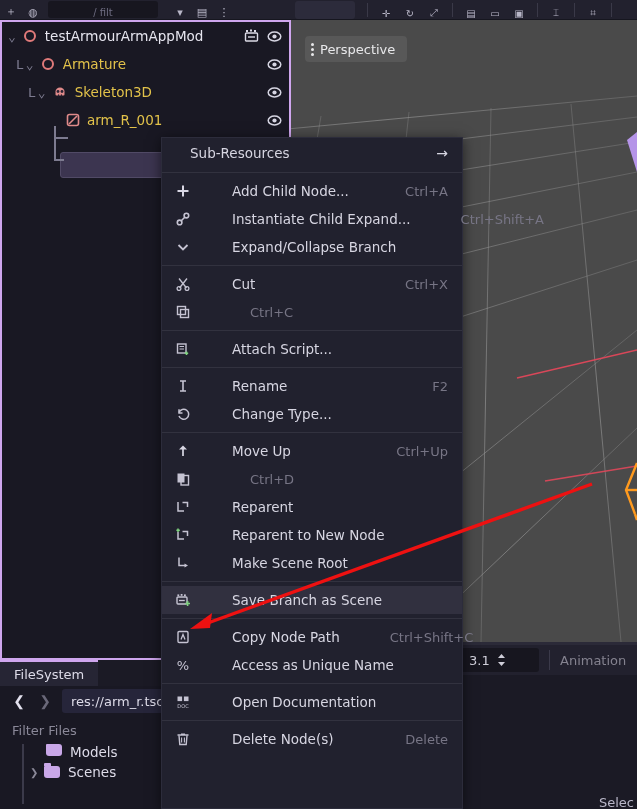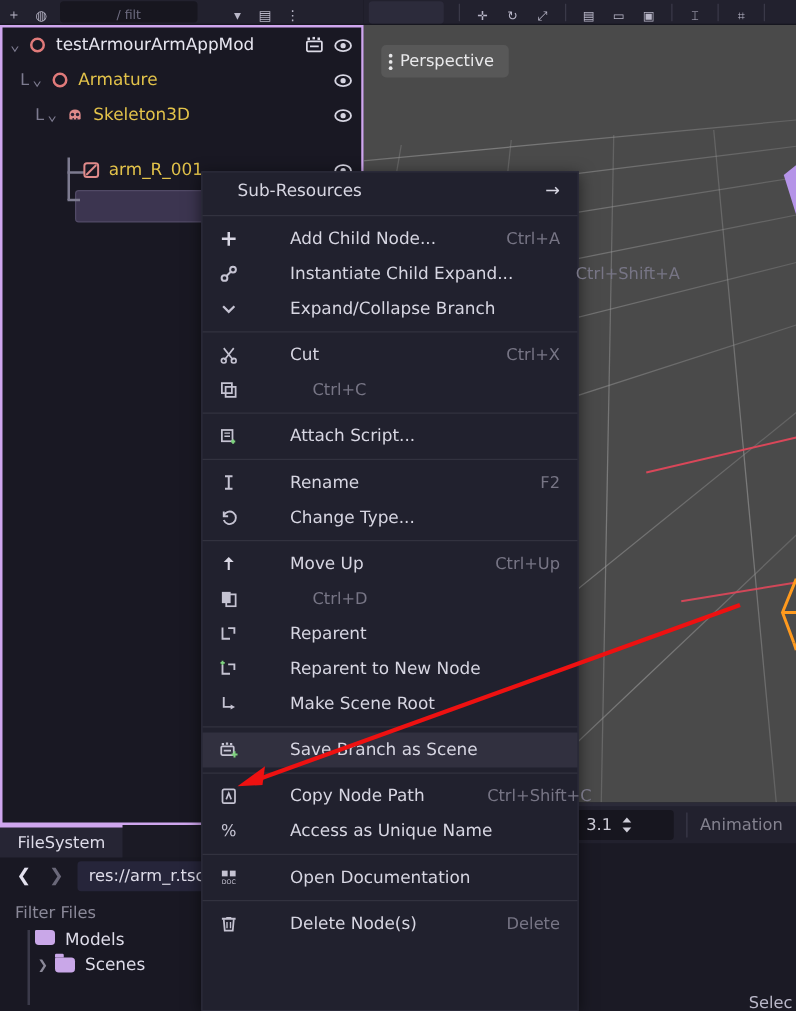--- a/index.html
+++ b/index.html
@@ -16,21 +16,21 @@
   
   .toolbar-left {
     position:absolute; left:0; top:0; width:291px; height:20px;
     background:#22212e; border-bottom:1px solid #16161f;
     display:flex; align-items:center; overflow:hidden;
   }
   .tb-icon { width:22px; height:18px; display:flex; align-items:flex-end;
     justify-content:center; color:#b9b7c8; font-size:11px; flex:none; }
   .tb-search {
     height:17px; width:110px; background:#17161f; border-radius:3px;
-    margin-left:4px; margin-right:21px; display:flex; align-items:flex-end;
+    margin-left:4px; margin-right:11px; display:flex; align-items:flex-end;
     justify-content:center; color:#6f6d82; font-size:10px; overflow:hidden;
   }
   .toolbar-right {
     position:absolute; left:291px; top:0; width:346px; height:20px;
     background:#22212e; border-bottom:1px solid #16161f;
     display:flex; align-items:flex-end; overflow:hidden;
   }
   .tb-sel { width:60px; height:18px; background:#2c2b3b; border-radius:3px;
     margin:0 6px 0 4px; flex:none; }
   .tb-sep { width:1px; height:14px; background:#3a3948; margin:0 6px 2px 6px; flex:none; }
@@ -270,21 +270,21 @@
       <span class="node-label label-yellow">Skeleton3D</span>
       <span class="row-spacer"></span>
       <span class="eye">
         <svg width="15" height="15" viewBox="0 0 15 15">
           <ellipse cx="7.5" cy="7.5" rx="6.3" ry="4.4" fill="none" stroke="#d6d5e2" stroke-width="1.5"></ellipse>
           <circle cx="7.5" cy="7.5" r="2.1" fill="#d6d5e2"></circle>
         </svg>
       </span>
     </div>
 
-    <div class="tree-row" style="padding-left:62px;margin-top:16px;">
+    <div class="tree-row" style="padding-left:62px;">
       <span class="node-icon">
         <svg width="14" height="14" viewBox="0 0 14 14">
           <rect x="1.5" y="1.5" width="11" height="11" rx="2" fill="none" stroke="#e08a8a" stroke-width="1.6"></rect>
           <path d="M3 11 L11 3" stroke="#e08a8a" stroke-width="1.6"></path>
         </svg>
       </span>
       <span class="node-label label-yellow">arm_R_001</span>
       <span class="row-spacer"></span>
       <span class="eye">
         <svg width="15" height="15" viewBox="0 0 15 15">
@@ -377,21 +377,21 @@
       <div class="fs-tab">FileSystem</div>
     </div>
     <div class="fs-path">
       <span class="arrowbtn arrow-on">❮</span>
       <span class="arrowbtn arrow-off">❯</span>
       <div class="path-field">res://arm_r.tscn</div>
     </div>
     <div class="fs-filter">Filter Files</div>
     <div class="fs-tree">
       <div class="fs-vline"></div>
-      <div class="fs-row clipped" style="padding-left:28px;">
+      <div class="fs-row clipped" style="padding-left:46px;">
         <span class="folder"></span>
         <span class="fs-name">Models</span>
       </div>
       <div class="fs-row">
         <span class="fs-caret">❯</span>
         <span class="folder"></span>
         <span class="fs-name">Scenes</span>
       </div>
     </div>
   </div>

